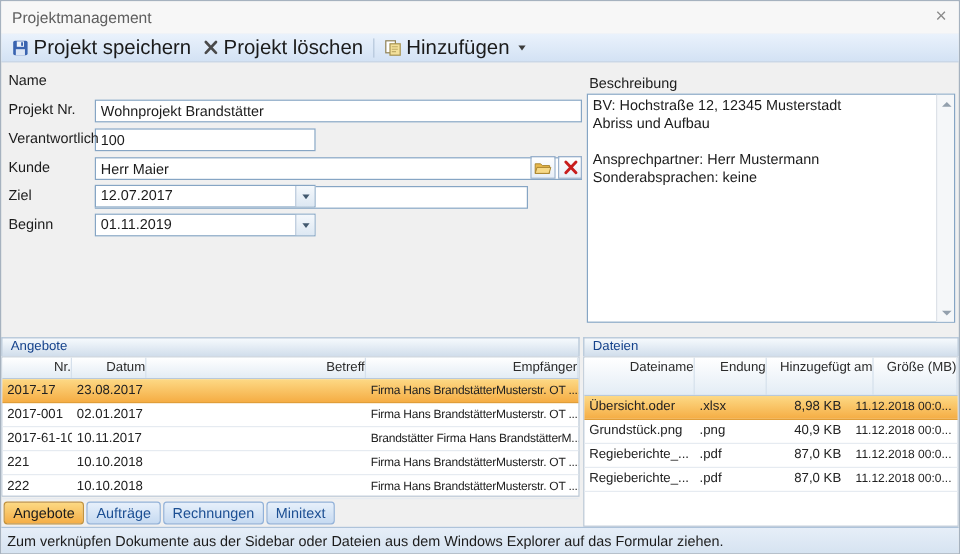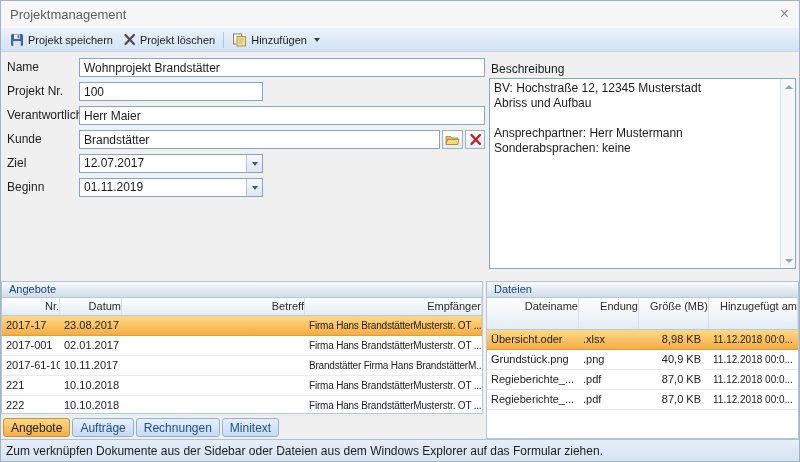--- a/index.html
+++ b/index.html
@@ -13,30 +13,30 @@
   .titlebar { position:absolute; left:0; top:0; width:100%; height:27px; background:#f7f7f7; }
   .titlebar .title { position:absolute; left:9px; top:6px; font-size:13px; color:#5e5e5e; }
   .titlebar .close { position:absolute; right:10px; top:4px; font-size:16px; color:#8a8a8a;
                      cursor:pointer; line-height:18px; }
 
   
   .toolbar { position:absolute; left:0; top:27px; width:100%; height:24px;
              background:linear-gradient(#eaf2fc,#d3e2f4); border-bottom:1px solid #c2d2e4;
              display:flex; align-items:center; padding-left:4px; }
   .tbtn { display:flex; align-items:center; gap:4px; height:20px; padding:0 5px;
-          font-size:11px; color:#1b1b1b; cursor:pointer; border-radius:2px; }
+          font-size:17px; color:#1b1b1b; cursor:pointer; border-radius:2px; }
   .tsep { width:1px; height:16px; background:#b5c6da; margin:0 3px; }
   .tbtn svg { display:block; }
   .ddarrow { width:0; height:0; border-left:3.5px solid transparent; border-right:3.5px solid transparent;
              border-top:4px solid #3c3c3c; margin-left:3px; }
 
   
   .lbl { position:absolute; left:6px; font-size:12px; line-height:19px; color:#1b1b1b; }
   .fld { position:absolute; height:19px; border:1px solid #86a5c4; background:#fff;
-         font-family:"Liberation Sans",sans-serif; font-size:12px; color:#1b1b1b; padding:0 4px; }
+         font-family:"Liberation Sans",sans-serif; font-size:12px; color:#1b1b1b; padding:0 4px;margin-top:25px; }
   input.fld { outline:none; }
   .combo { position:absolute; height:19px; border:1px solid #86a5c4; background:#fff; }
   .combo .cval { position:absolute; left:4px; top:0; line-height:17px; font-size:12px; color:#1b1b1b; }
   .combo .cbtn { position:absolute; right:0; top:0; width:16px; height:17px;
                  background:linear-gradient(#f4f8fc,#dde8f3); border-left:1px solid #b3c5d9;
                  display:flex; align-items:center; justify-content:center; cursor:pointer; }
   .combo .cbtn .tri { width:0; height:0; border-left:3.5px solid transparent;
                       border-right:3.5px solid transparent; border-top:4px solid #42596f; }
   .miniBtn { position:absolute; height:19px; border:1px solid #9ab1cc;
              background:linear-gradient(#ffffff,#e7eef7); display:flex; align-items:center;
@@ -231,22 +231,22 @@
     <div class="tab">Aufträge</div>
     <div class="tab">Rechnungen</div>
     <div class="tab">Minitext</div>
   </div>
 
   <div class="secHdr" style="left:485px; top:280px; width:313px;">Dateien</div>
   <div class="tbl dt" style="left:485px; top:296px; width:313px; height:142px;">
     <div class="thead tall">
       <div class="th c1">Dateiname</div>
       <div class="th c2">Endung</div>
+      <div class="th c4">Hinzugefügt am</div>
       <div class="th c3">Größe (MB)</div>
-      <div class="th c4">Hinzugefügt am</div>
     </div>
     <div class="trow sel">
       <div class="td c1">Übersicht.oder</div>
       <div class="td c2">.xlsx</div>
       <div class="td c3">8,98 KB</div>
       <div class="td c4">11.12.2018 00:0...</div>
     </div>
     <div class="trow">
       <div class="td c1">Grundstück.png</div>
       <div class="td c2">.png</div>

